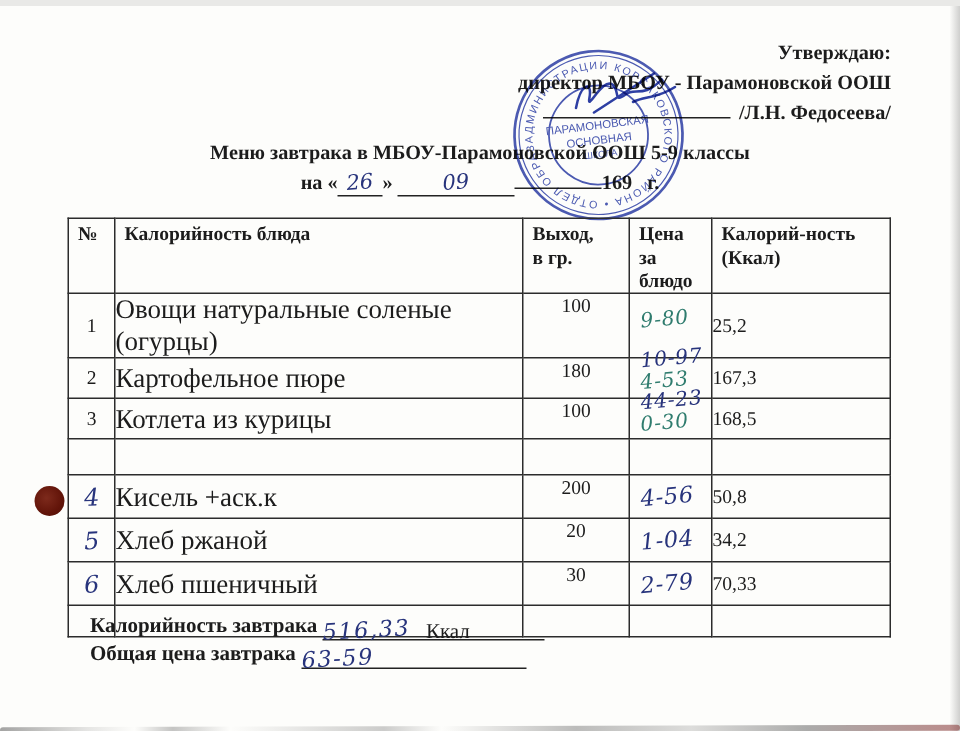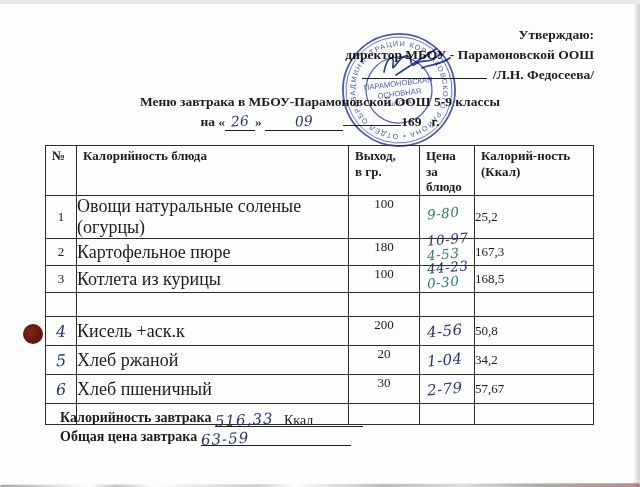--- a/index.html
+++ b/index.html
@@ -212,21 +212,21 @@
             </td>
         <td class="c-cal">34,2</td>
       </tr>
       <tr class="r29">
         <td class="c-num"><span class="hwnum">6</span></td>
         <td class="c-name">Хлеб пшеничный</td>
         <td class="c-wt">30</td>
         <td class="c-price">
               <span class="hwp ink-blue" style="top:5px;font-size:15px">2-79</span>
             </td>
-        <td class="c-cal">57,67</td>
+        <td class="c-cal">70,33</td>
       </tr>
       <tr class="r21">
         <td></td>
             <td></td>
             <td></td>
             <td></td>
             <td></td>
       </tr>
     </tbody>
       </table>

